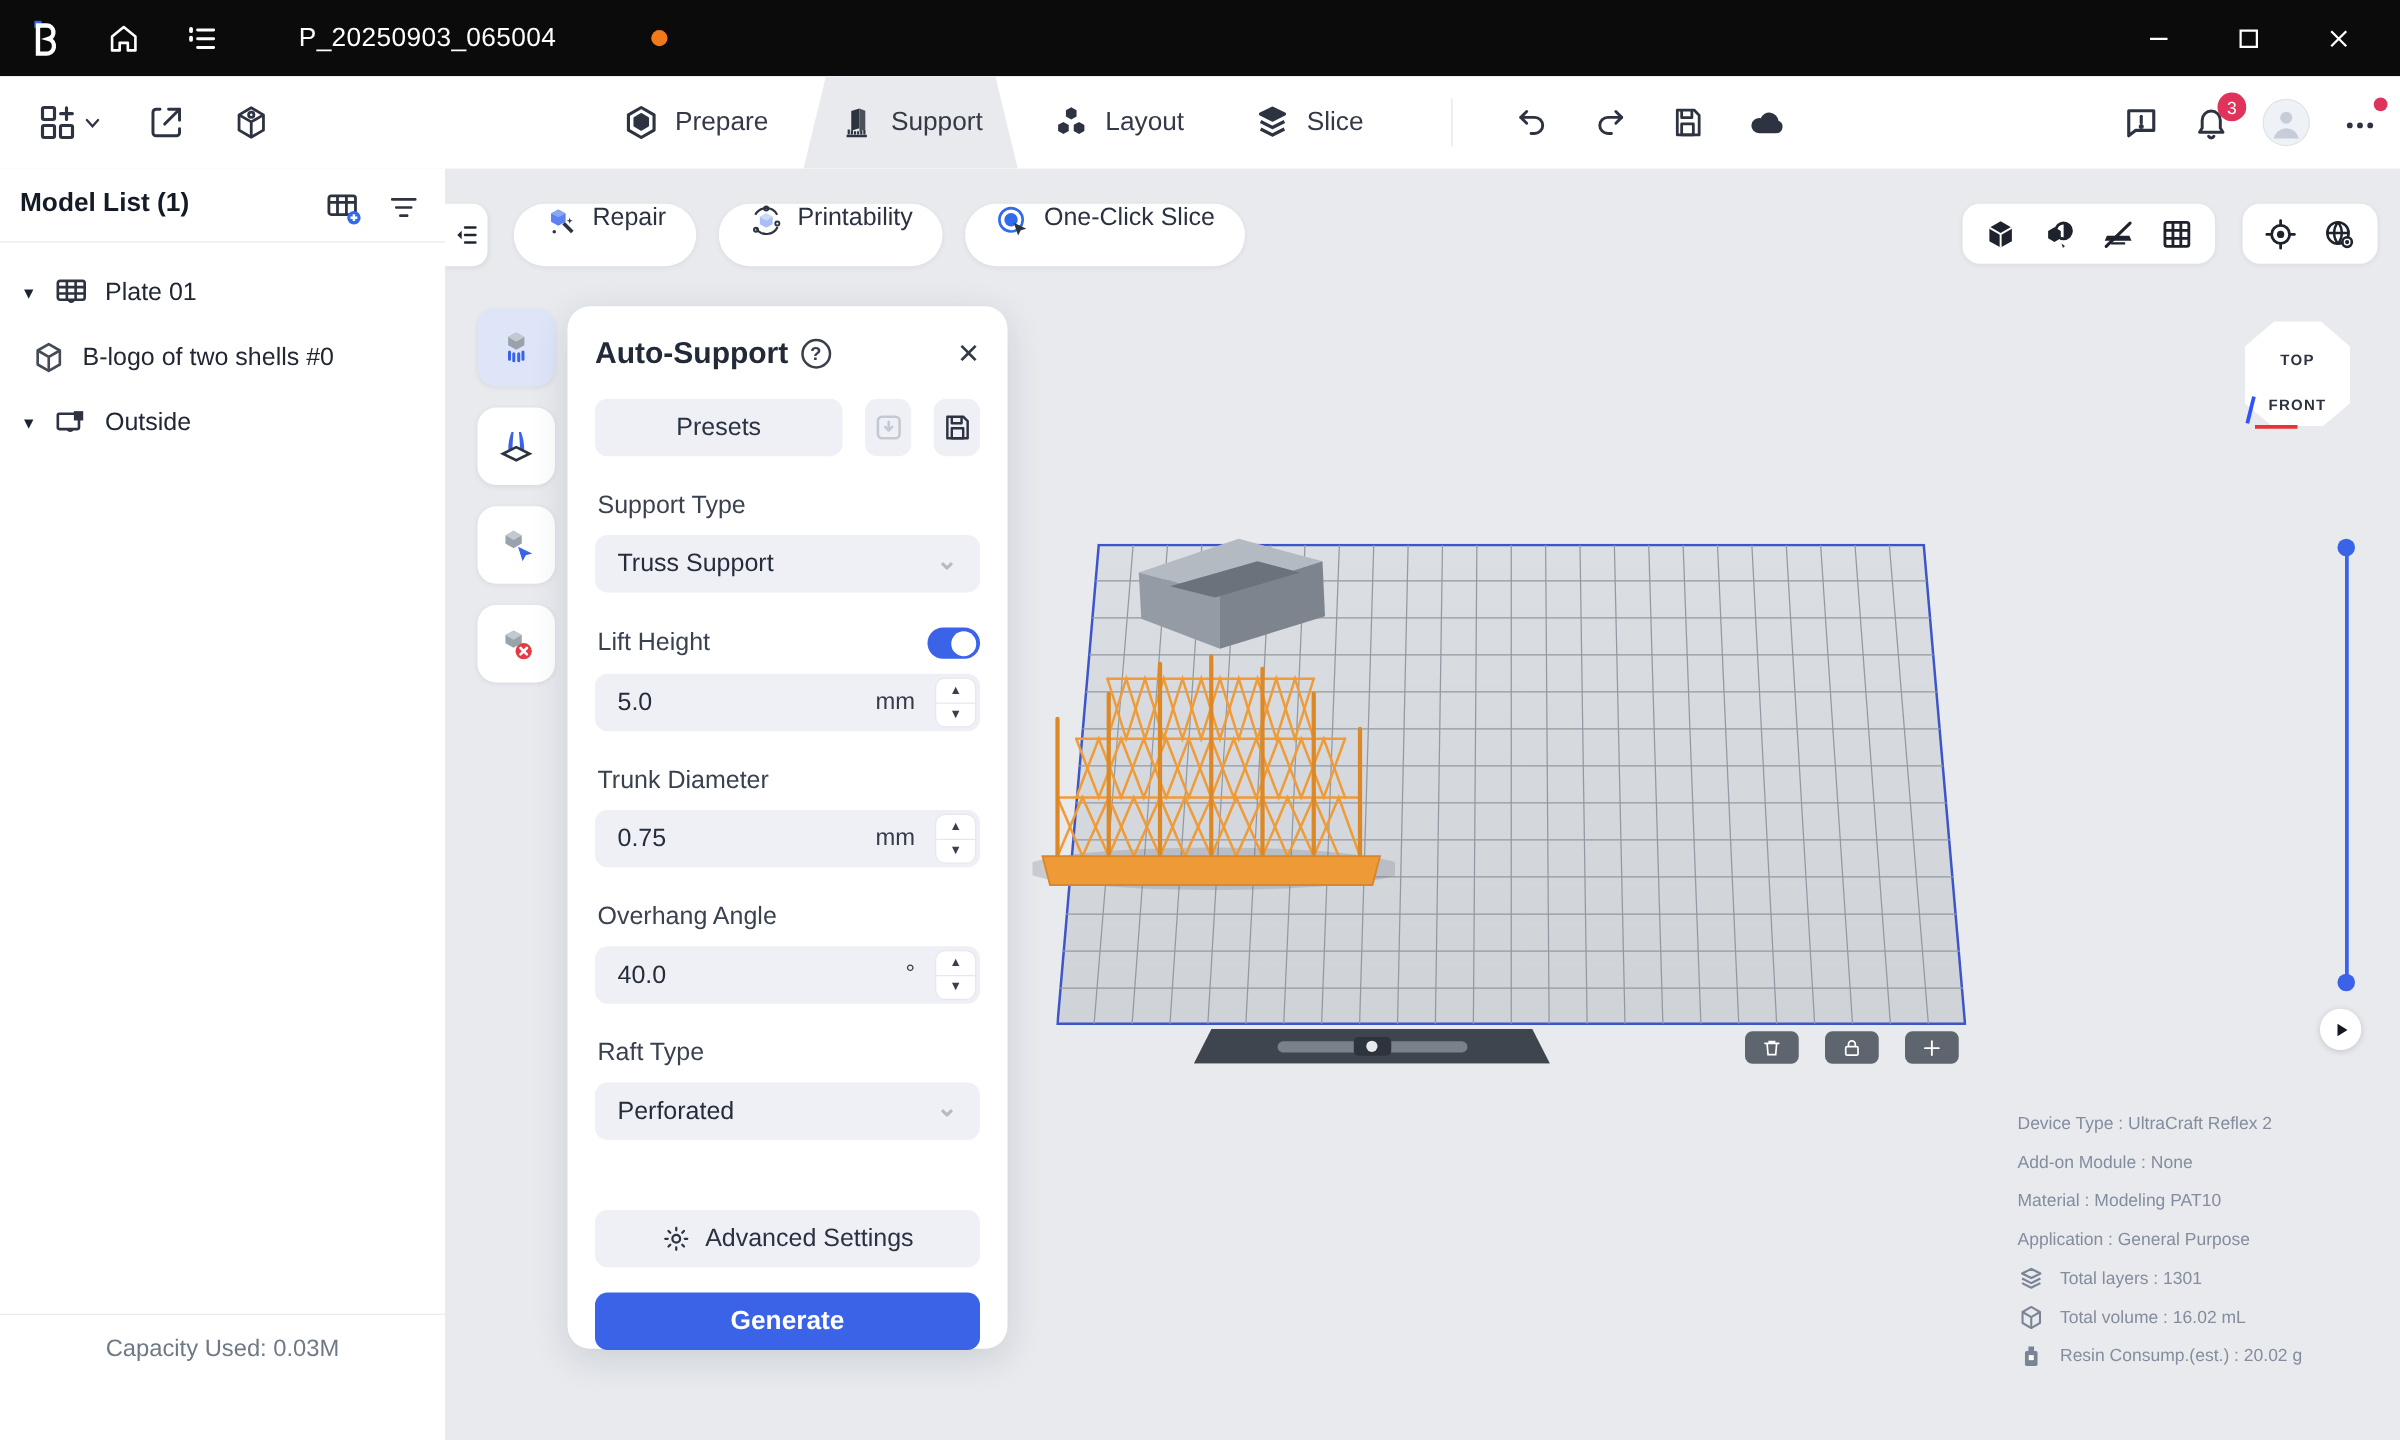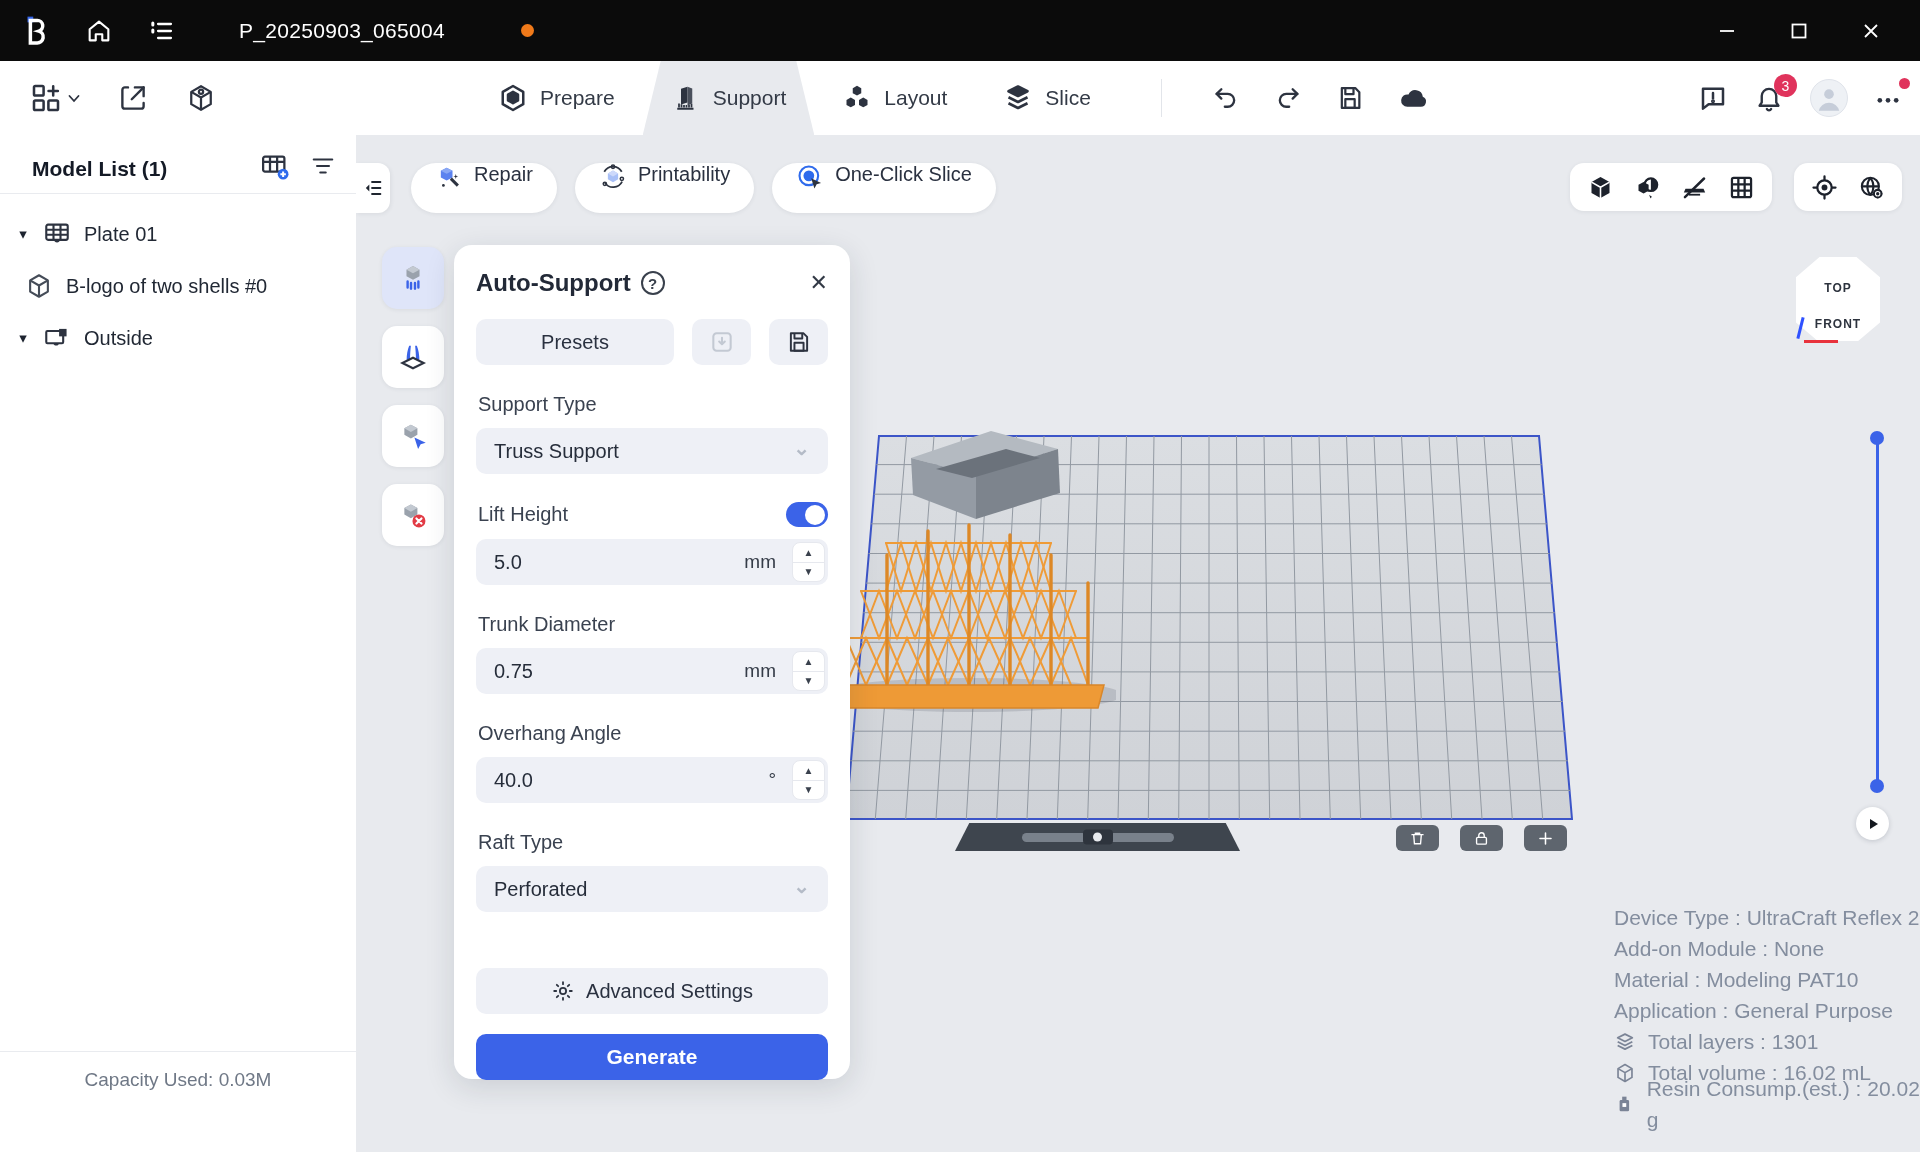--- a/index.html
+++ b/index.html
@@ -24,21 +24,21 @@
 .tab-sep{width:1px;height:38px;background:#e2e5ea;align-self:center;margin-left:42px}
 .hist-group{position:absolute;left:1212px;top:0;height:74px;display:flex;align-items:center;gap:34px}
 .acct-group{position:absolute;right:18px;top:0;height:74px;display:flex;align-items:center;gap:26px}
 .bell-wrap,.more-wrap{position:relative}
 .badge{position:absolute;top:-9px;right:-13px;min-width:23px;height:23px;border-radius:12px;color:#fff;font-size:14px;display:flex;align-items:center;justify-content:center;padding:0 5px}
 .more-dot{position:absolute;top:-6px;right:-8px;width:11px;height:11px;border-radius:50%}
 .avatar{width:38px;height:38px;border-radius:50%;background:#eef1f5;border:1px solid #dfe3ea;display:flex;align-items:center;justify-content:center;overflow:hidden}
 
 .main{display:flex;height:1017px}
 .sidebar{width:356px;background:#fff;position:relative;flex:none}
-.sb-head{display:flex;align-items:flex-end;padding:16px 20px 12px 32px}
+.sb-head{display:flex;align-items:flex-start;padding:16px 20px 12px 16px}
 .sb-title{font-size:21px;font-weight:bold;color:#141a26;flex:1}
 .sb-head-icons{display:flex;align-items:center;gap:20px}
 .sb-divider{height:1px;background:#e9ebef;margin:0}
 .tree{padding-top:14px}
 .tree-row{height:52px;display:flex;align-items:center;gap:13px;font-size:20px;color:#21283
 
 4}
 .tree-row{color:#212834}
 .caret{font-size:15px;color:#1d2430;width:14px;text-align:center}
 .row-plate{padding-left:16px}
@@ -48,21 +48,21 @@
 .capacity{position:absolute;top:934px;width:100%;text-align:center;font-size:19px;color:#6f7886}
 
 .viewport{flex:1;position:relative;background:#e8eaee;overflow:hidden}
 .edge-tab{position:absolute;left:0;top:28px;width:34px;height:50px;background:#fff;border-radius:0 12px 12px 0;display:flex;align-items:center;justify-content:center;box-shadow:1px 1px 4px rgba(40,50,70,.08)}
 .actions{position:absolute;left:55px;top:28px;display:flex;gap:18px}
 .action-btn{height:50px;background:#fff;border:none;border-radius:25px;display:flex;gap:11px;padding:0 24px;font-size:20px;color:#2a3140;font-family:inherit;box-shadow:0 1px 4px rgba(40,50,70,.08);cursor:pointer}
 .strip{position:absolute;left:26px;top:112px;display:flex;flex-direction:column;gap:17px}
 .strip-btn{width:62px;height:62px;background:#fff;border:none;border-radius:15px;display:flex;align-items:center;justify-content:center;box-shadow:0 1px 4px rgba(40,50,70,.08);cursor:pointer}
 .strip-btn.active{background:#dfe5f9}
 
-.panel{position:absolute;left:98px;top:110px;width:396px;height:834px;background:#fff;border-radius:18px;box-shadow:0 8px 30px rgba(30,40,60,.14);padding:24px 22px;z-index:10}
+.panel{position:absolute;left:98px;top:110px;width:352px;height:834px;background:#fff;border-radius:18px;box-shadow:0 8px 30px rgba(30,40,60,.14);padding:24px 22px;z-index:10}
 .panel-head{display:flex;align-items:center}
 .panel-title{font-size:24px;font-weight:bold;color:#222937}
 .help-circ{width:24px;height:24px;border:2px solid #39404c;border-radius:50%;color:#39404c;font-size:15px;font-weight:bold;display:flex;align-items:center;justify-content:center;margin-left:10px}
 .panel-close{margin-left:auto;font-size:22px;color:#333a46;cursor:pointer;line-height:1}
 .presets-row{display:flex;gap:18px;margin-top:22px}
 .presets-btn{width:198px;height:46px;background:#eef0f6;border:none;border-radius:10px;font-size:20px;color:#2a3140;font-family:inherit;cursor:pointer}
 .mini-btn{flex:1;height:46px;background:#eef0f6;border:none;border-radius:10px;display:flex;align-items:center;justify-content:center;cursor:pointer}
 .fld-label{font-size:20px;color:#3a4250;margin:28px 0 12px 2px;display:flex;align-items:center}
 .fld-label .toggle{margin-left:auto}
 .toggle{width:42px;height:25px;border-radius:13px;position:relative;cursor:pointer}
@@ -94,21 +94,21 @@
 .viewcube{position:absolute;left:1440px;top:122px;width:84px;height:84px;background:#fff;clip-path:polygon(28% 0,72% 0,100% 24%,100% 78%,74% 100%,26% 100%,0 78%,0 24%);display:flex;flex-direction:column;align-items:center;cursor:pointer}
 .vc-top{margin-top:24px;font-size:12px;font-weight:bold;color:#2d333e;letter-spacing:1px}
 .vc-front{margin-top:22px;font-size:12px;font-weight:bold;color:#2d333e;letter-spacing:1px}
 .vc-ax-z{position:absolute;left:1443px;top:182px;width:3px;height:22px;background:#2f51ff;transform:rotate(14deg)}
 .vc-ax-x{position:absolute;left:1448px;top:205px;width:34px;height:3px;background:#e8323c}
 .slider-line{position:absolute;left:1520px;top:302px;width:3px;height:348px;background:#3b63e8;border-radius:2px}
 .slider-dot{position:absolute;left:1514px;width:14px;height:14px;border-radius:50%;background:#3b63e8;cursor:pointer}
 .sd-top{top:296px}
 .sd-bottom{top:644px}
 .play-btn{position:absolute;left:1500px;top:672px;width:33px;height:33px;border-radius:50%;background:#fff;border:none;box-shadow:0 1px 5px rgba(40,50,70,.2);display:flex;align-items:center;justify-content:center;cursor:pointer}
-.info{position:absolute;left:1258px;top:767px;font-size:21px;color:#838d9e;line-height:31px}
+.info{position:absolute;left:1258px;top:748px;font-size:14px;color:#838d9e;line-height:31px}
 .info-stat{display:flex;align-items:center;gap:12px;height:31px}
 </style>
 </head>
 <body>
 
 <header class="titlebar">
   <div class="tb-left">
     <span>
       <svg width="30" height="34" viewBox="0 0 24 26">
           <rect x="5.2" y="1.5" width="4.6" height="4.6" fill="#3566e8"></rect>

